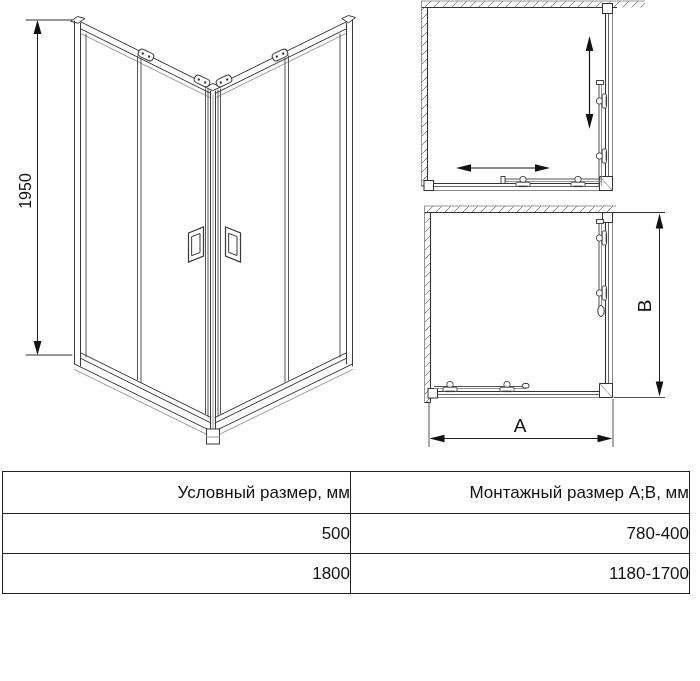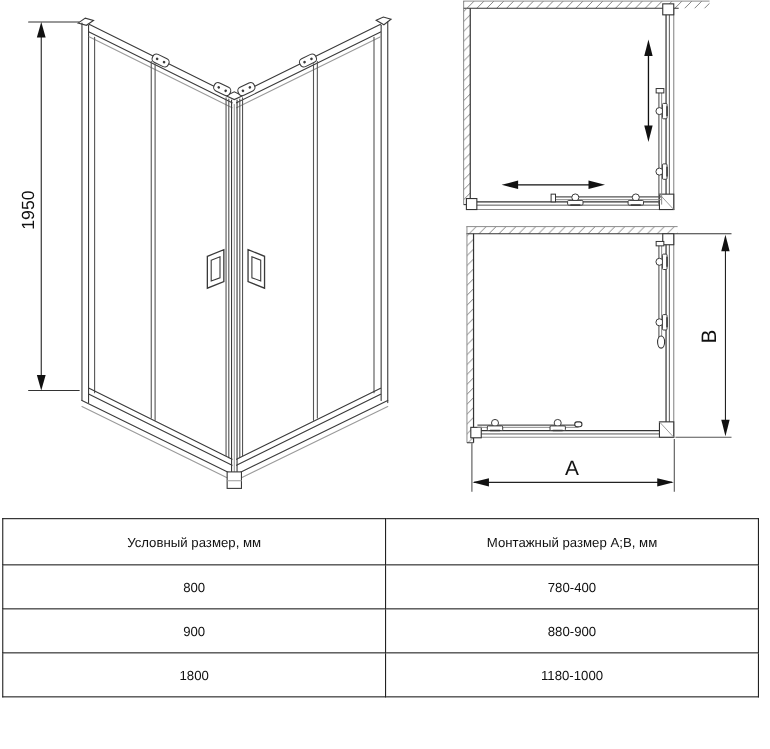--- a/index.html
+++ b/index.html
@@ -29,23 +29,23 @@
   table.size-table {
     position: absolute;
     left: 2px;
     top: 471px;
     width: 687px;
     border-collapse: collapse;
     table-layout: fixed;
   }
   table.size-table td {
     border: 1.6px solid #222222;
-    text-align: center;
+    text-align: right;
     vertical-align: middle;
-    font-size: 12px;
+    font-size: 17px;
     color: #111111;
     padding: 0;
     background: #ffffff;
   }
   table.size-table tr.hdr td { height: 41px; }
   table.size-table tr.row td { height: 39px; }
 </style>
 </head>
 <body>
 
@@ -265,27 +265,23 @@
     <colgroup>
       <col style="width:348px">
       <col style="width:339px">
     </colgroup>
     <tbody>
       <tr class="hdr">
         <td>Условный размер, мм</td>
         <td>Монтажный размер А;В, мм</td>
       </tr>
       <tr class="row">
-        <td>800</td>
+        <td>500</td>
         <td>780-400</td>
       </tr>
       <tr class="row">
-        <td>900</td>
-        <td>880-900</td>
-      </tr>
-      <tr class="row">
         <td>1800</td>
-        <td>1180-1000</td>
+        <td>1180-1700</td>
       </tr>
     </tbody>
   </table>
 
 </div>
 
 </body></html>

